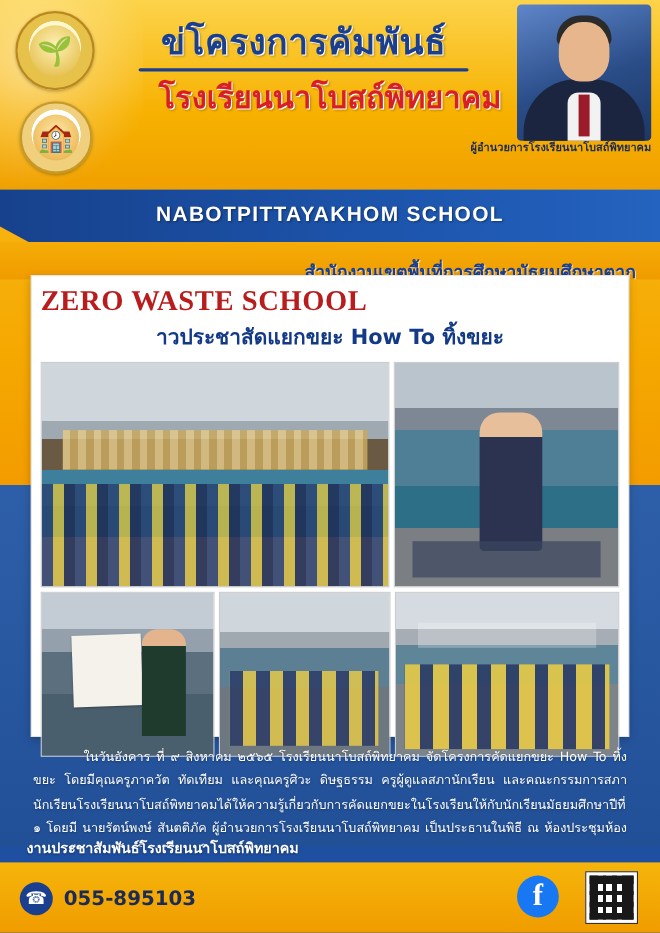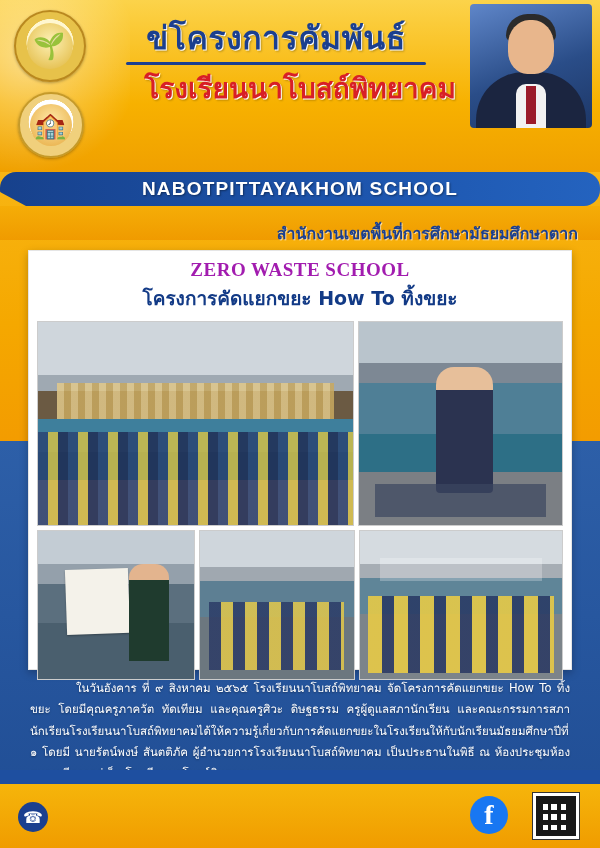--- a/index.html
+++ b/index.html
@@ -101,25 +101,24 @@
   }
   .portrait-name {
     position: absolute; right: 8px; top: 128px; width: 212px;
     text-align: right; font-family: "DejaVu Sans", sans-serif;
     font-size: 10px; font-weight: bold; color: #1b2b55; line-height: 1.45;
   }
 
   
   .band {
     position: relative;
-    height: 34px;
+    height: 48px;
     background: linear-gradient(90deg,#17418c 0%, #1d55ad 60%, #2463bf 100%);
     display: flex; align-items: center; justify-content: center;
     clip-path: polygon(0 0, 100% 0, 100% 100%, 26px 100%, 0 calc(100% - 14px));
-    border-radius: 16px;
   }
   .band-text {
     color: #ffffff; font-size: 19px; font-weight: bold; letter-spacing: 1.2px;
     text-shadow: 1px 1px 2px rgba(0,0,0,.4);
   }
   .sub-office {
     height: 34px;
     background: linear-gradient(180deg,#f5ad07,#f09b00);
     display: flex; align-items: center; justify-content: flex-end;
     padding-right: 22px;
@@ -133,22 +132,22 @@
 
   
   .card {
     position: absolute; left: 28px; top: 250px; width: 544px; height: 420px;
     background: #ffffff;
     border: 1px solid #e5e5e5;
     box-shadow: 0 3px 8px rgba(0,0,0,.25);
     padding: 8px 8px 6px;
   }
   .card-title-1 {
-    text-align: center; font-family: "Liberation Serif", serif;
-    font-size: 19px; font-weight: bold; color: #a21caf; letter-spacing: .5px;
+    font-family: "Liberation Serif", serif;
+    font-size: 26px; font-weight: bold; color: #b91c1c; letter-spacing: .5px;
   }
   .card-title-2 {
     text-align: center; font-family: "DejaVu Sans", sans-serif;
     font-size: 19px; font-weight: bold; color: #123a86; margin-top: 2px;
   }
 
   .photos { margin-top: 8px; }
   .row1 { display: flex; gap: 4px; height: 205px; }
   .row2 { display: flex; gap: 4px; height: 150px; margin-top: 4px; }
   .ph { position: relative; overflow: hidden; border: 1px solid #ccc; background:#d9d9d9; }
@@ -296,33 +295,34 @@
 
     <div class="portrait">
       <div class="body"></div>
       <div class="shirt"></div>
       <div class="tie"></div>
       <div class="hair"></div>
       <div class="face"></div>
     </div>
 
     <div class="portrait-name">
+      <div>ผู้อำนวยการโรงเรียนนาโบสถ์พิทยาคม</div>
     </div>
   </div>
 
   <div class="band">
     <div class="band-text">NABOTPITTAYAKHOM  SCHOOL</div>
   </div>
   <div class="sub-office">
     <div class="sub-office-text">สำนักงานเขตพื้นที่การศึกษามัธยมศึกษาตาก</div>
   </div>
 
   <div class="card">
     <div class="card-title-1">ZERO WASTE SCHOOL</div>
-    <div class="card-title-2">โครงการคัดแยกขยะ How To ทิ้งขยะ</div>
+    <div class="card-title-2">าวประชาสัดแยกขยะ How To ทิ้งขยะ</div>
 
     <div class="photos">
       <div class="row1">
         <div class="ph p1">
           
         </div>
         <div class="ph p2">
           
         </div>
       </div>
@@ -338,23 +338,25 @@
         </div>
       </div>
     </div>
   </div>
 
   <div class="body-text">
     <p>ในวันอังคาร ที่ ๙ สิงหาคม ๒๕๖๕ โรงเรียนนาโบสถ์พิทยาคม จัดโครงการคัดแยกขยะ How To ทิ้งขยะ โดยมีคุณครูภาควัต ทัดเทียม และคุณครูศิวะ ดิษฐธรรม ครูผู้ดูแลสภานักเรียน และคณะกรรมการสภานักเรียนโรงเรียนนาโบสถ์พิทยาคมได้ให้ความรู้เกี่ยวกับการคัดแยกขยะในโรงเรียนให้กับนักเรียนมัธยมศึกษาปีที่ ๑ โดยมี นายรัตน์พงษ์ สันตติภัค ผู้อำนวยการโรงเรียนนาโบสถ์พิทยาคม เป็นประธานในพิธี ณ ห้องประชุมห้องสมุดมณีธรรอยู่เย็น โรงเรียนนาโบสถ์พิทยาคม</p>
   </div>
 
   <div class="footer">
+    <div class="footer-caption">งานประชาสัมพันธ์โรงเรียนนาโบสถ์พิทยาคม</div>
 
     <div class="phone-row">
       <div class="phone-icon">☎</div>
+      <div class="phone-num">055-895103</div>
     </div>
 
     <div class="fb-icon">f</div>
 
     <div class="qr">
       <div class="qr-inner"></div>
     </div>
   </div>
 
 </div>

